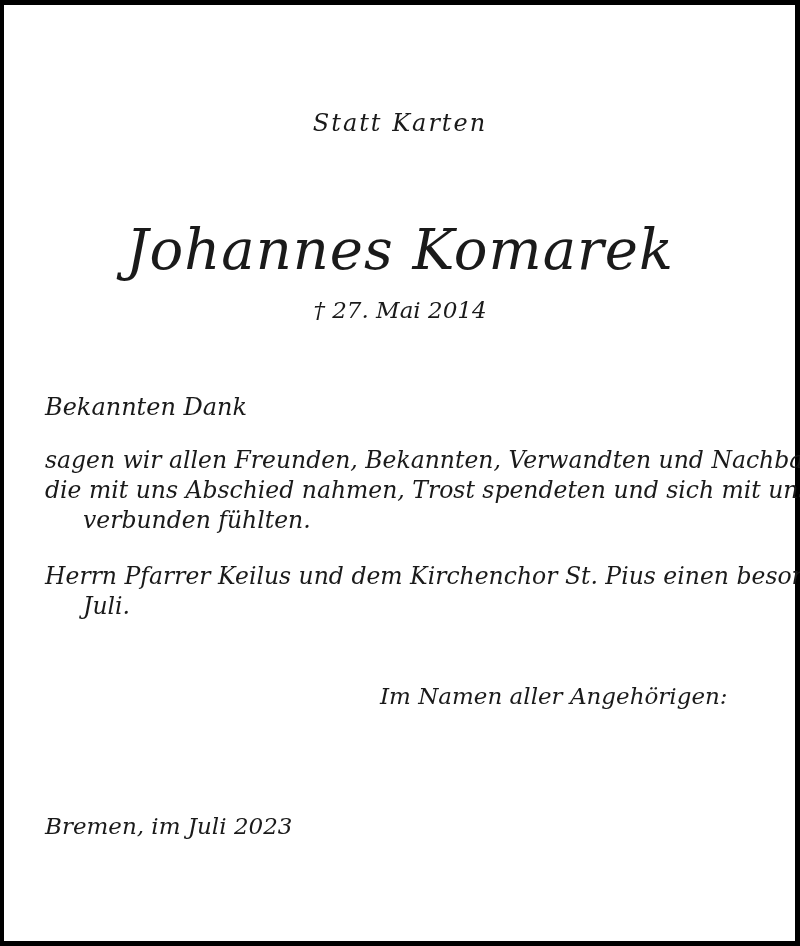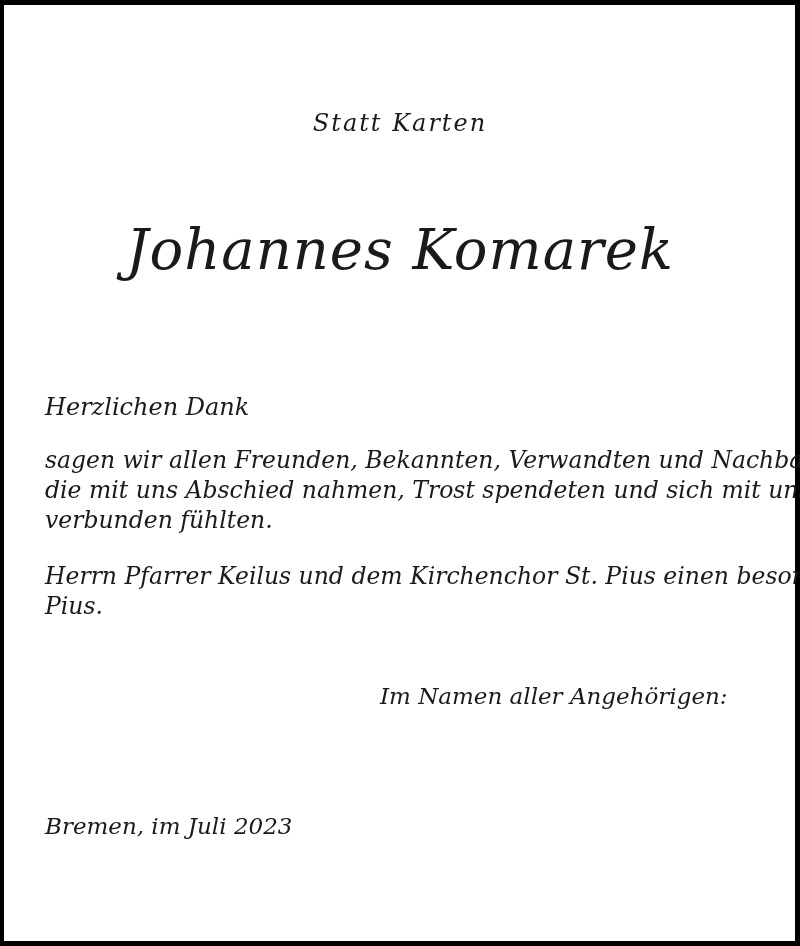--- a/index.html
+++ b/index.html
@@ -27,43 +27,44 @@
     left: 0; width: 792px; top: 292px; text-align: center;
     font-size: 23px;
   }
   .thanks-heading { left: 41px; top: 388px; font-size: 24px; }
   .para {
     position: absolute; left: 41px; width: 712px;
     font-size: 23.5px; line-height: 30px; font-style: italic;
     text-align: justify;
   }
   .para .line { display: block; white-space: nowrap; text-align-last: justify; }
-  .para .line.last { text-align-last: left; }
+  .para .line.last { text-align-last: left; margin-left: 38px; }
   .p1 { top: 440px; }
   .p2 { top: 556px; }
   .sig-intro { left: 376px; top: 678px; font-size: 23px; }
   .sig-name { left: 374px; top: 714px; font-size: 24px; }
   .place-date { left: 41px; top: 808px; font-size: 23px; }
 </style>
 </head>
 <body>
 
 <div class="frame">
   <div class="t header">Statt Karten</div>
   <div class="t name">Johannes Komarek</div>
+  <div class="t death">† 27. Mai 2014</div>
 
-  <div class="t thanks-heading">Herzlichen Dank</div>
+  <div class="t thanks-heading">Bekannten Dank</div>
 
   <div class="para p1">
     <span class="line">sagen wir allen Freunden, Bekannten, Verwandten und Nachbarn,</span>
     <span class="line">die mit uns Abschied nahmen, Trost spendeten und sich mit uns</span>
     <span class="line last">verbunden fühlten.</span>
   </div>
 
   <div class="para p2">
     <span class="line">Herrn Pfarrer Keilus und dem Kirchenchor St. Pius einen besonderen</span>
-    <span class="line last">Pius.</span>
+    <span class="line last">Juli.</span>
   </div>
 
   <div class="t sig-intro">Im Namen aller Angehörigen:</div>
 
   <div class="t place-date">Bremen, im Juli 2023</div>
 </div>
 
 </body></html>

